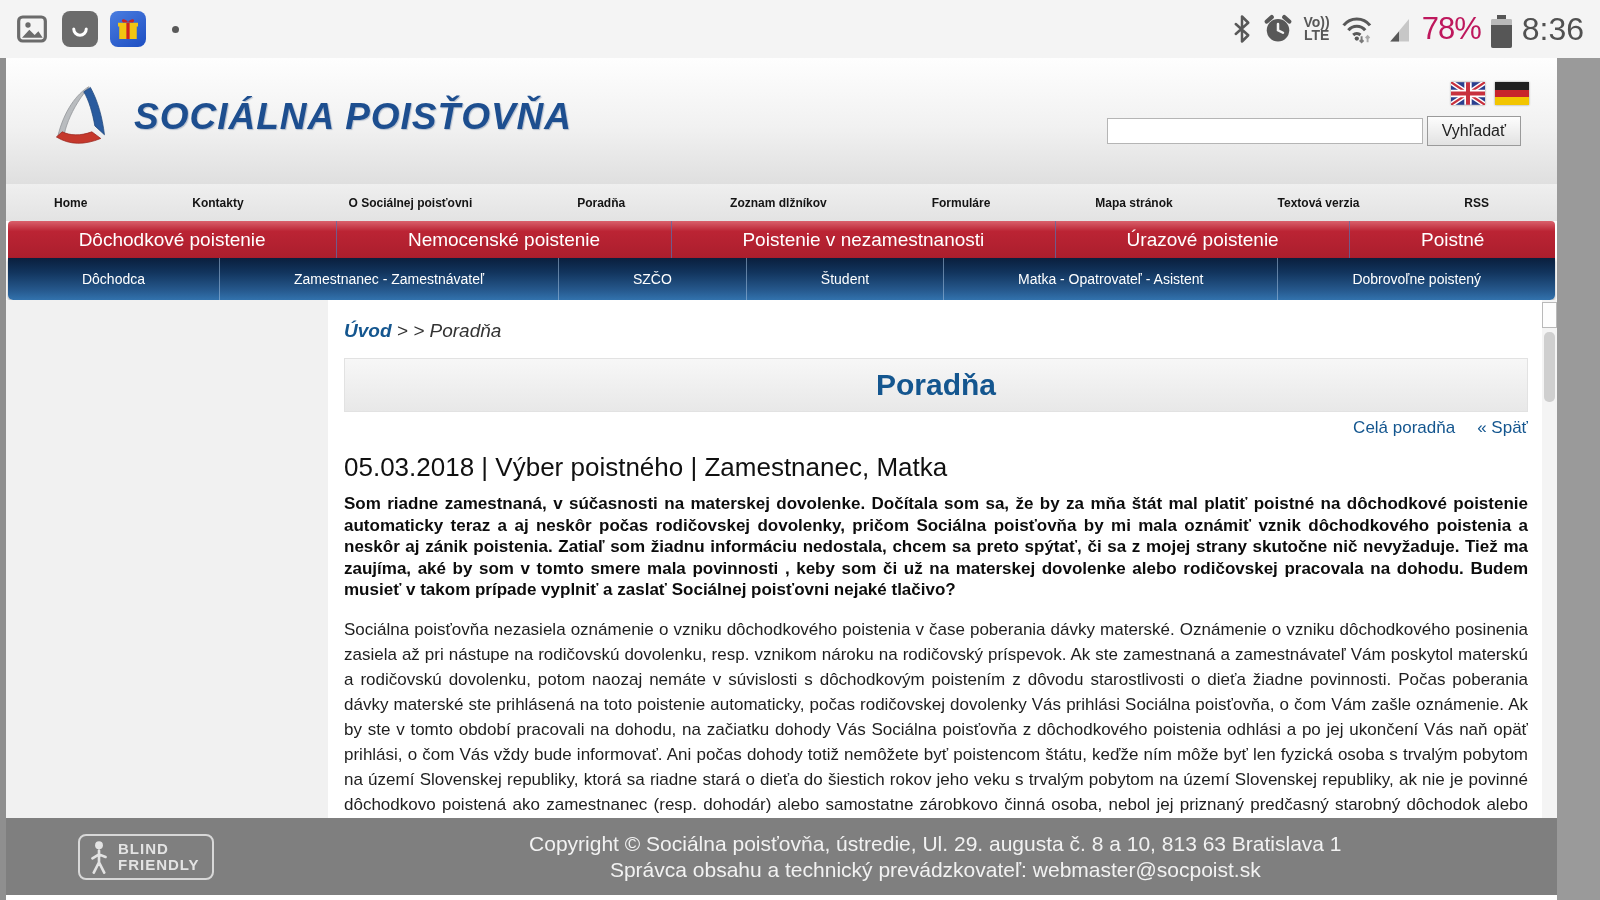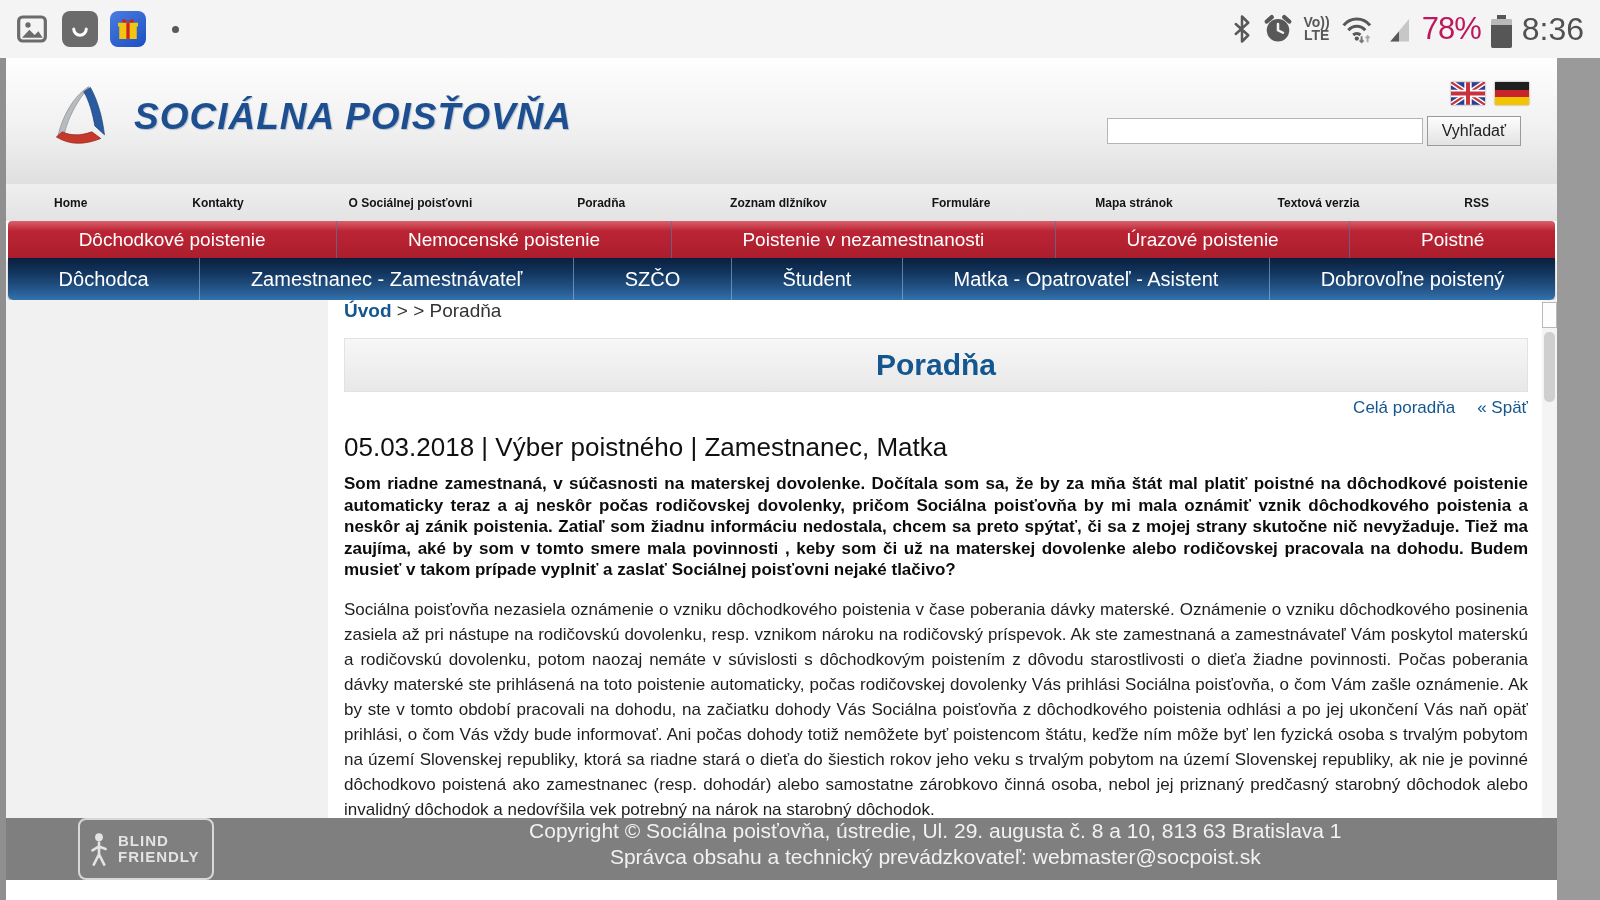--- a/index.html
+++ b/index.html
@@ -57,47 +57,47 @@
              display:flex; align-items:stretch; }
   .red-nav .rn-item { flex:1 1 auto; display:flex; align-items:center; justify-content:center;
              color:#fff; font-size:19px; white-space:nowrap; padding:0 18px; cursor:pointer; }
   .red-nav .rn-item + .rn-item { border-left:1px solid rgba(90,110,170,.75); }
 
   
   .blue-nav { height:42px; margin:0 2px; border-radius:0 0 5px 5px;
               background:linear-gradient(180deg,#0a1f3d 0%,#12355e 35%,#25578b 75%,#3272ad 100%);
               display:flex; align-items:stretch; box-shadow:0 2px 3px rgba(0,0,0,.35); }
   .blue-nav .bn-item { flex:1 1 auto; display:flex; align-items:center; justify-content:center;
-              color:#fff; font-size:20px; white-space:nowrap; padding:7px 18px; cursor:pointer; }
+              color:#fff; font-size:14px; white-space:nowrap; padding:7px 18px; cursor:pointer; }
   .blue-nav .bn-item + .bn-item { border-left:1px solid rgba(160,190,220,.55); }
 
   
   .content-row { height:518px; display:flex; }
   .sidebar { width:322px; background:#f1f1f1; }
   .main-col { flex:1; background:#fff; padding:0 14px 0 16px; }
   .scrollbar { width:15px; background:#f4f4f4; position:relative; }
   .scroll-btn { position:absolute; top:2px; left:0; width:15px; height:26px; background:#fdfdfd;
                 border:1px solid #b9b9b9; }
   .scroll-thumb { position:absolute; top:32px; left:2px; width:11px; height:70px; background:#cfcfcf; border-radius:5px; }
 
-  .breadcrumb { font-size:19px; color:#333; }
+  .breadcrumb { margin-top:20px; font-size:19px; color:#333;font-style:italic; }
   .breadcrumb .bc-home { color:#14568f; font-weight:bold; cursor:pointer; }
   .title-box { margin-top:16px; height:54px; background:linear-gradient(180deg,#f7f7f7,#e8e8e8);
                border:1px solid #e2e2e2; display:flex; align-items:center; justify-content:center; }
   .page-title { font-size:30px; font-weight:bold; color:#14568f; }
   .links-row { margin-top:6px; text-align:right; font-size:17px; color:#14568f; }
   .links-row span { cursor:pointer; }
   .links-row .gap { display:inline-block; width:22px; }
   .meta-line { margin-top:14px; font-size:26px; color:#101010; }
   .q-par { margin-top:10px; font-size:17px; line-height:21.5px; font-weight:bold;
            color:#0c0c0c; text-align:justify; }
   .a-par { margin-top:16px; font-size:17px; line-height:25px; color:#1e1e1e; text-align:justify; }
 
   
-  .site-footer { height:62px; background:#7f7f7f; display:flex; }
+  .site-footer { height:77px; background:#7f7f7f; display:flex; align-items:center; }
   .bf-badge { margin-left:72px; display:flex; align-items:center; gap:8px;
               border:2px solid #d8d8d8; border-radius:8px; padding:4px 12px 4px 8px; cursor:pointer; }
   .bf-text { color:#e3e3e3; font-weight:bold; font-size:15px; line-height:16px; letter-spacing:1px; }
   .footer-text { flex:1; text-align:center; color:#f2f2f2; font-size:21px; line-height:26px;
                  padding-left:140px; padding-right:40px; }
   .footer-text .email { cursor:pointer; }
 
   .right-gutter { position:absolute; top:58px; right:0; width:43px; height:842px; background:#9a9a9a; }
 </style>
 </head>

